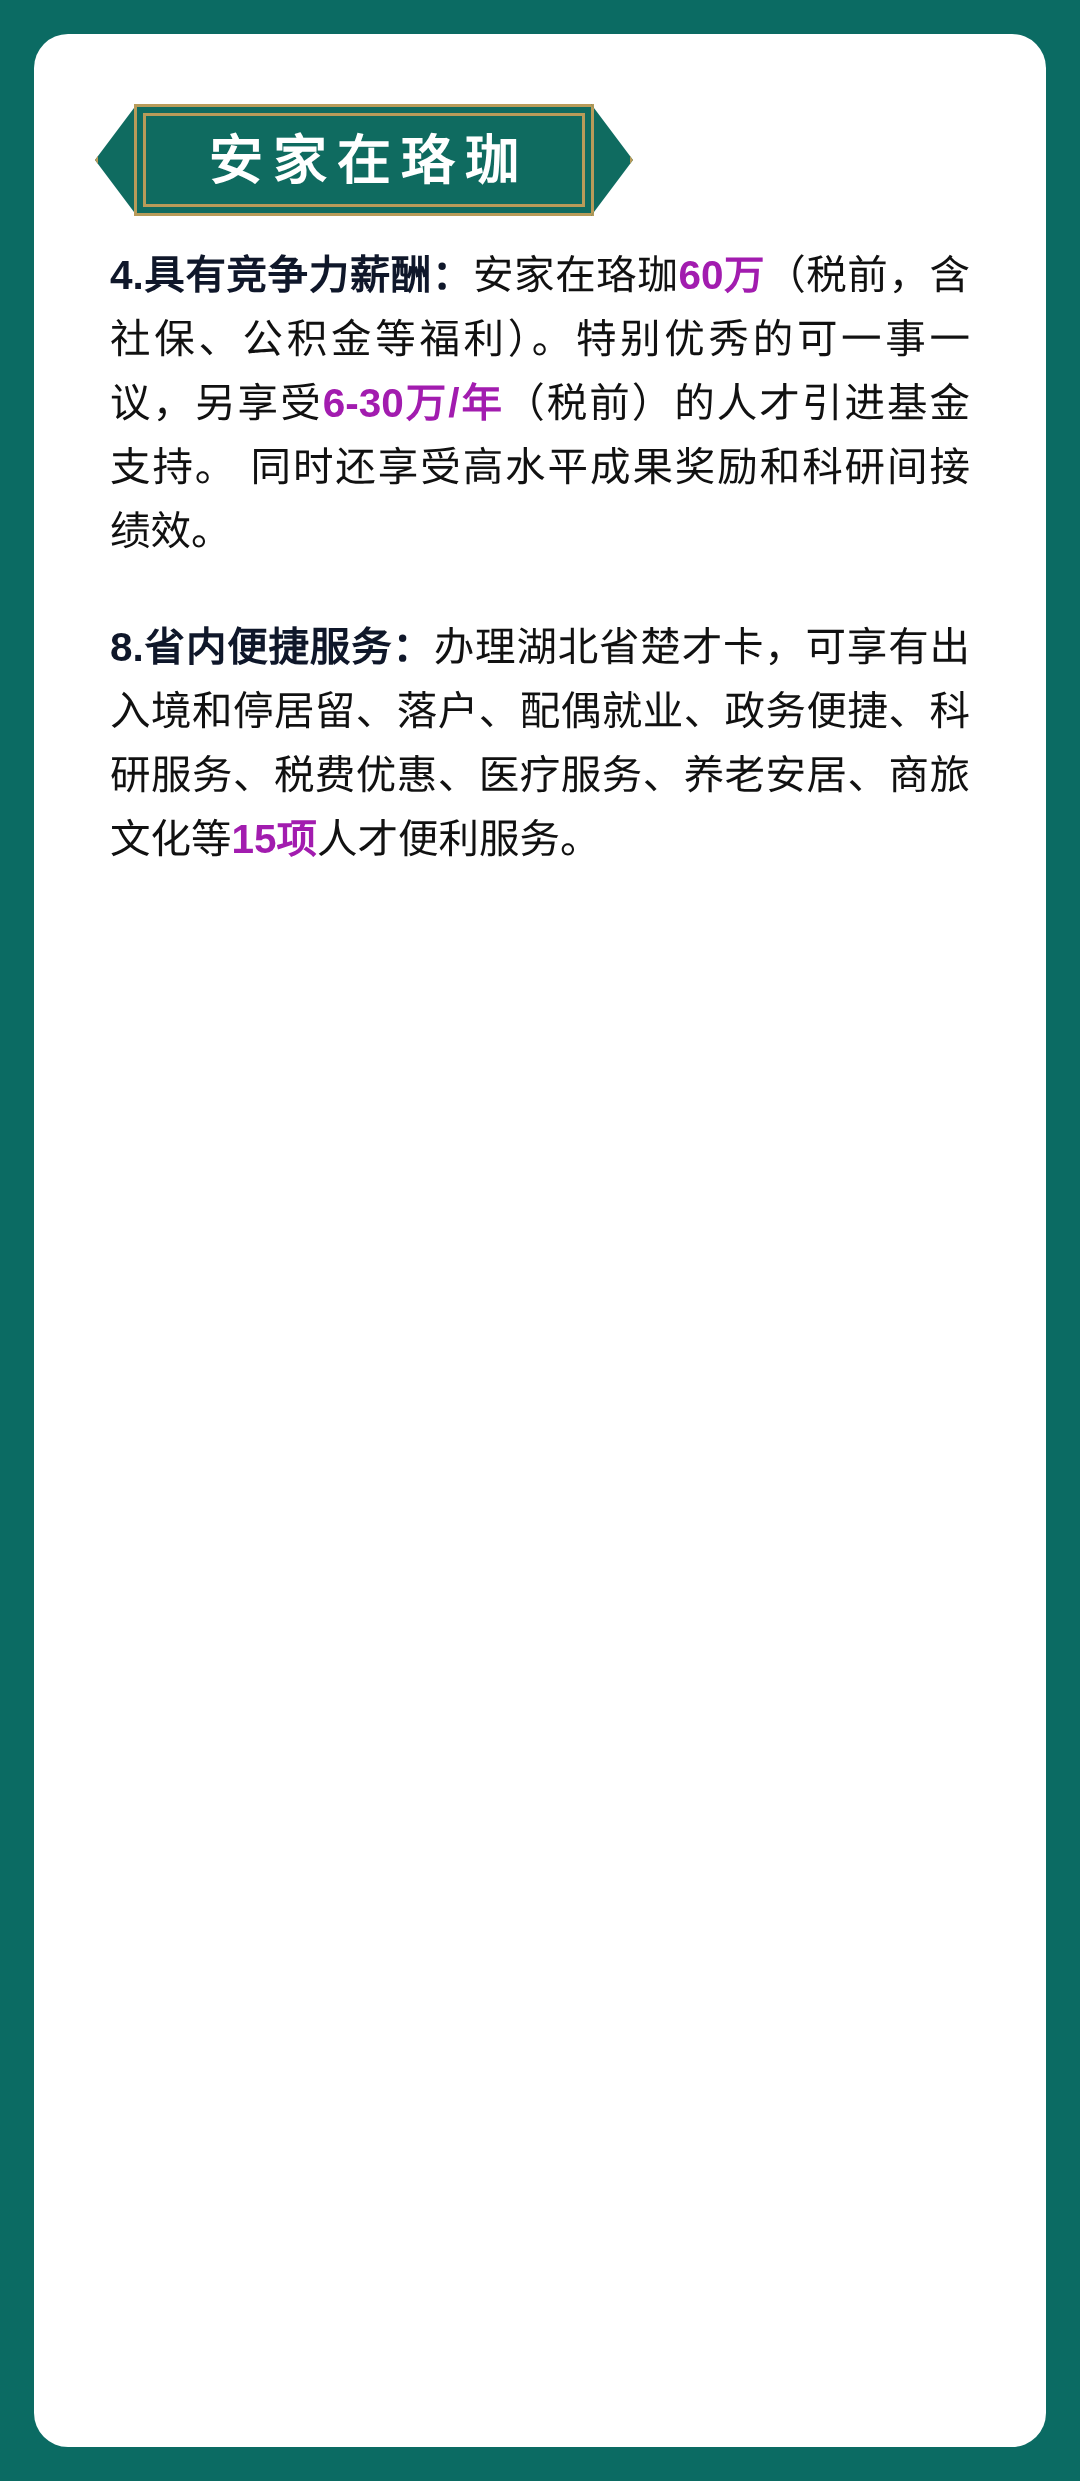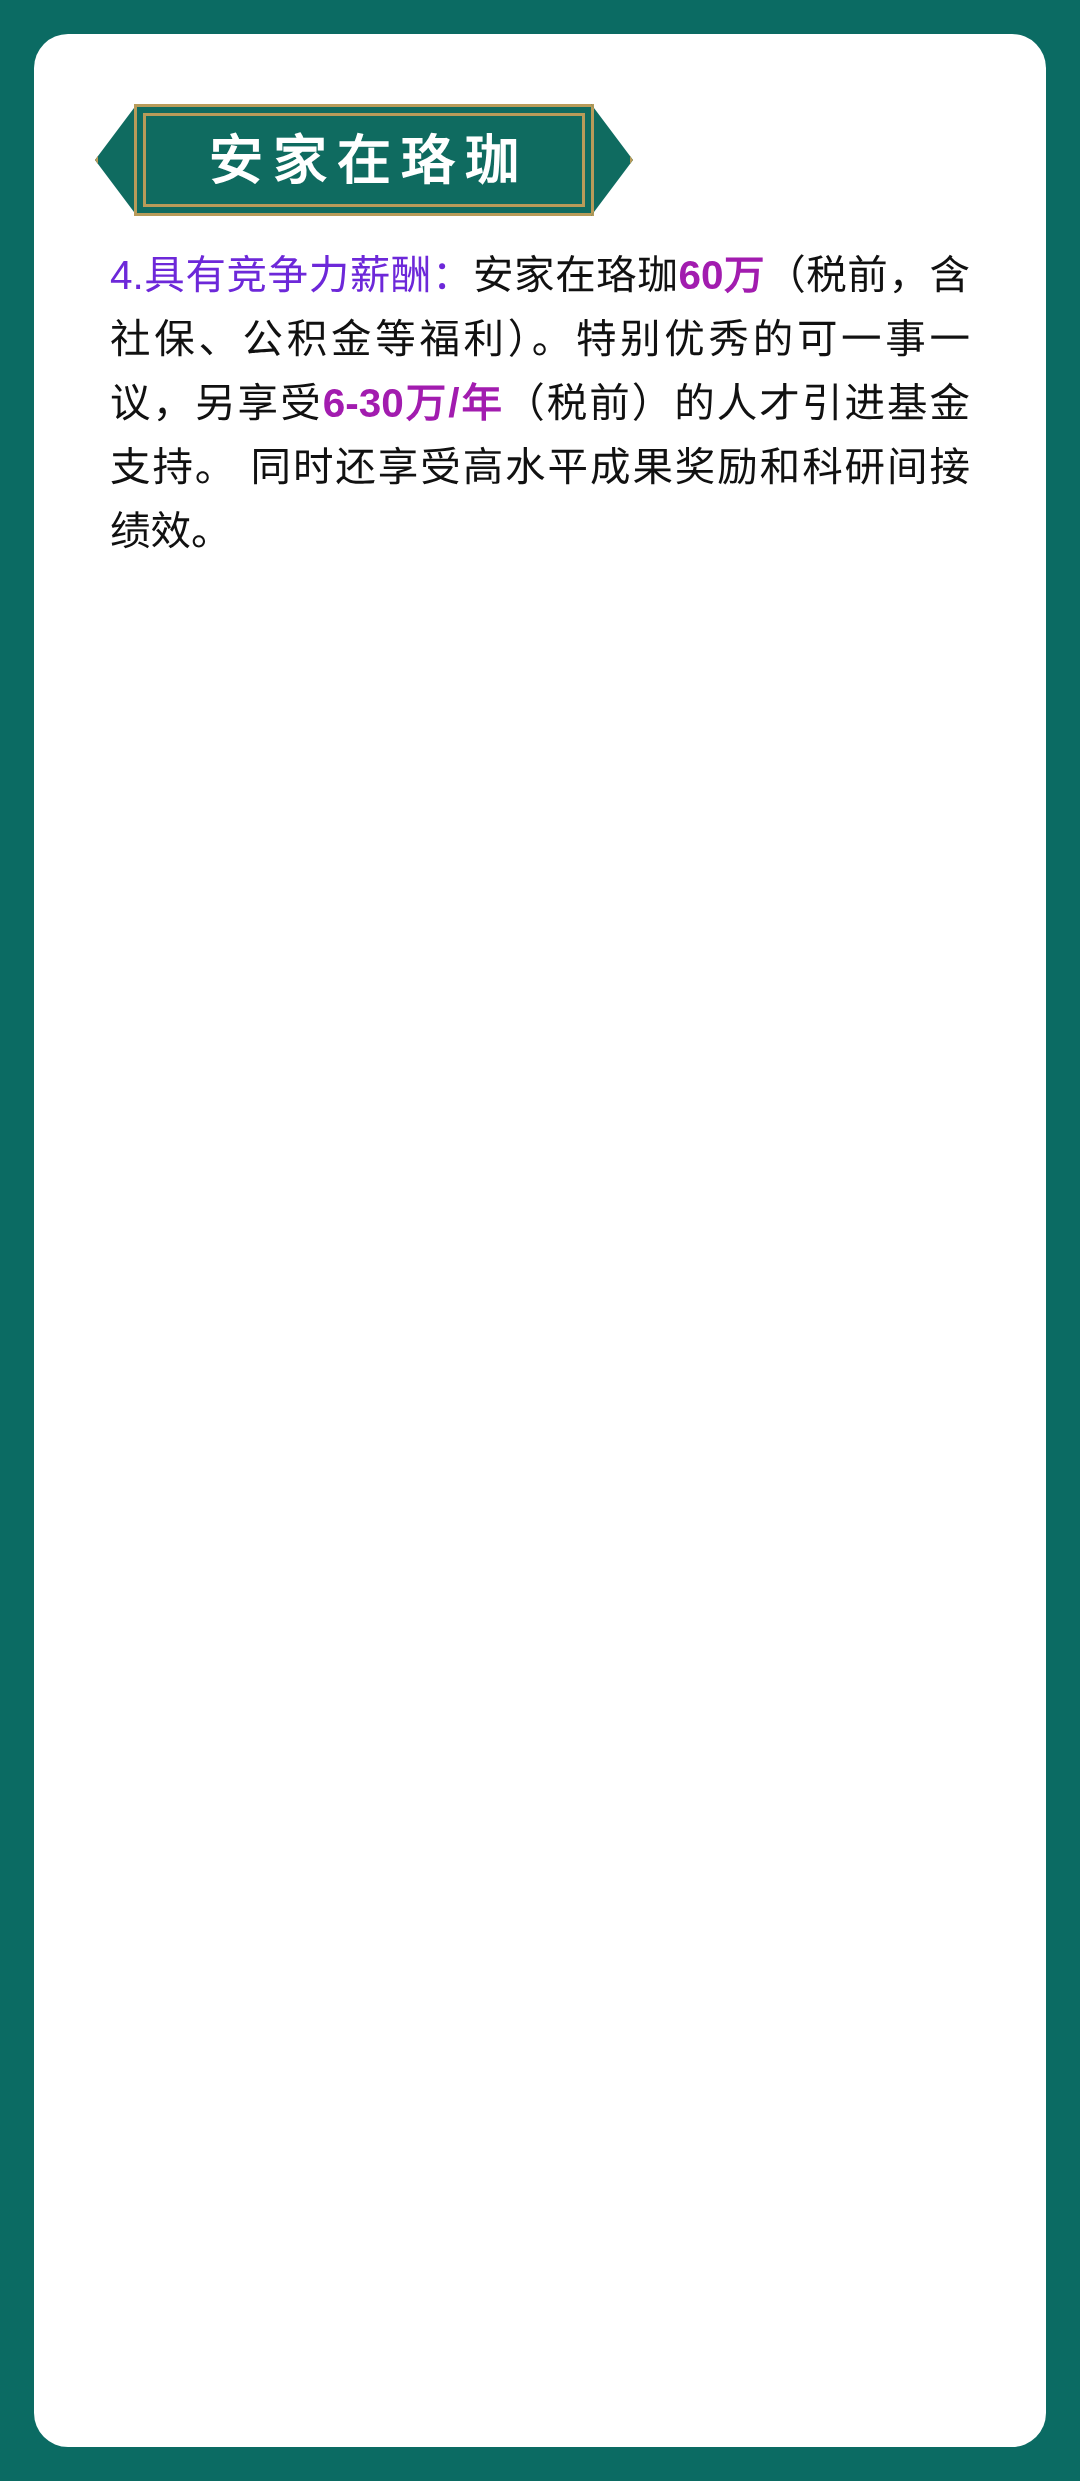--- a/index.html
+++ b/index.html
@@ -94,22 +94,22 @@
     color: #111111;
     margin: 0 0 52px 0;
     text-align: justify;
     text-justify: inter-ideograph;
     font-family: "Liberation Sans", "DejaVu Sans", sans-serif;
   }
   .para:last-child {
     margin-bottom: 0;
   }
   .lead {
-    color: #6d28d9;
-    font-weight: normal;
+    color: #0f172a;
+    font-weight: bold;
   }
   .hl {
     color: #a21caf;
     font-weight: bold;
   }
 </style>
 </head>
 <body>
 
 <div class="poster">
@@ -118,16 +118,17 @@
     <div class="banner-wrap">
       <div class="banner">
         <div class="arrow-left"></div>
         <div class="banner-ribbon">安家在珞珈</div>
         <div class="arrow-right"></div>
       </div>
     </div>
 
     <div class="content">
         <p class="para"><span class="lead">4.具有竞争力薪酬：</span><span class="">安家在珞珈</span><span class="hl">60万</span><span class="">（税前，含社保、公积金等福利）。特别优秀的可一事一议，另享受</span><span class="hl">6-30万/年</span><span class="">（税前）的人才引进基金支持。 同时还享受高水平成果奖励和科研间接绩效。</span></p>
+        <p class="para"><span class="lead">8.省内便捷服务：</span><span class="">办理湖北省楚才卡，可享有出入境和停居留、落户、配偶就业、政务便捷、科研服务、税费优惠、医疗服务、养老安居、商旅文化等</span><span class="hl">15项</span><span class="">人才便利服务。</span></p>
       </div>
 
   </div>
 </div>
 
 </body></html>

